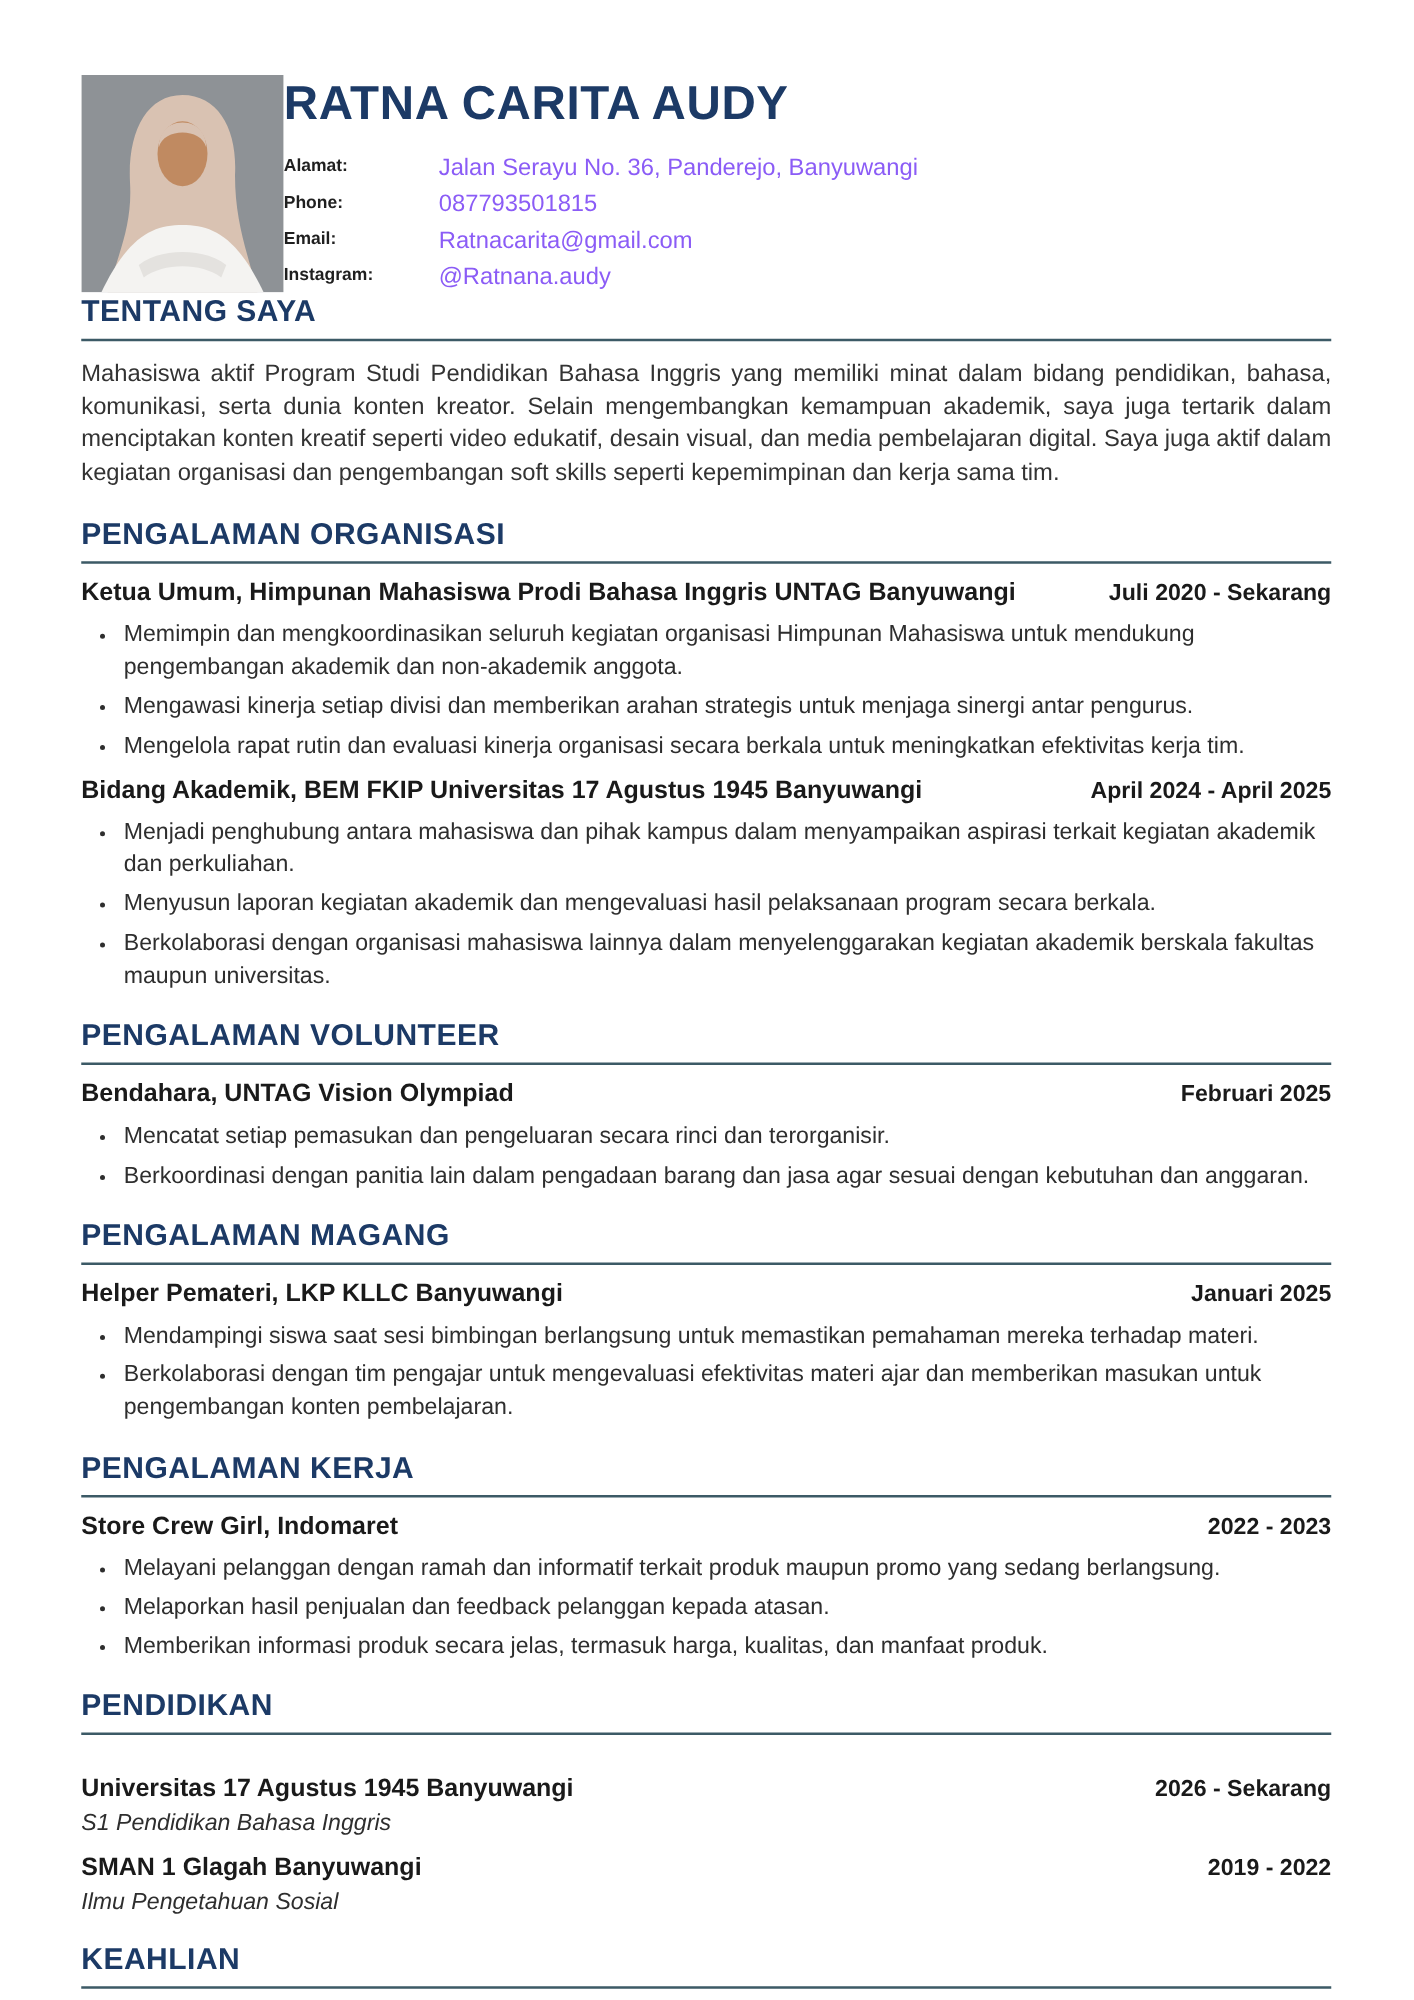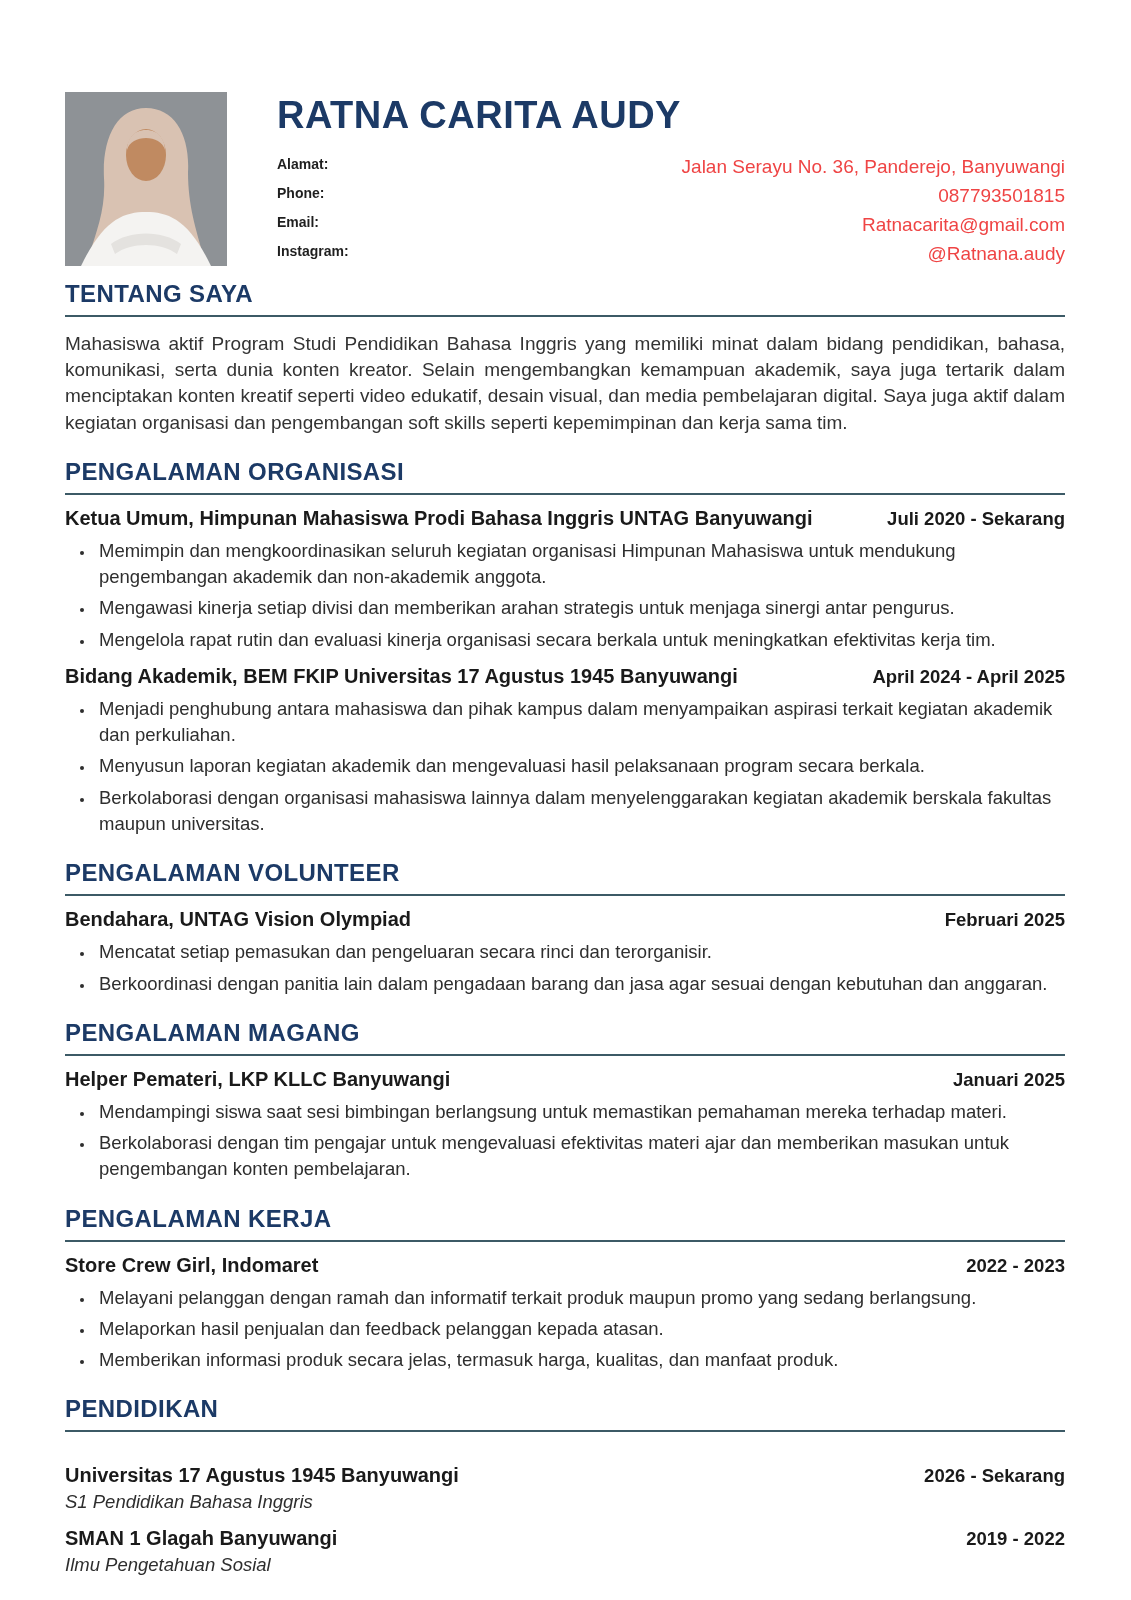--- a/index.html
+++ b/index.html
@@ -6,35 +6,35 @@
   html, body { background: #ffffff; }
   body {
     width: 1131px;
     height: 1600px;
     font-family: "Liberation Sans", sans-serif;
     color: #2e2e2e;
     padding: 60px 66px 0 65px;
     overflow: hidden;
   }
   
-  .header { display: flex; gap: 50px; align-items: flex-start; margin-top: 32px; }
+  .header { display: flex; align-items: flex-start; }
   .photo-frame { width: 162px; height: 174px; flex: 0 0 auto; overflow: hidden; }
   .photo-frame svg { display: block; }
   .header-right { flex: 1; padding-top: 4px; }
   .name {
     font-size: 38px;
     font-weight: 800;
     letter-spacing: 0.5px;
     color: #1c3a66;
     line-height: 1.05;
     margin-bottom: 20px;
   }
   .contact-grid { display: grid; grid-template-columns: 124px 1fr; row-gap: 7px; }
   .contact-label { font-size: 14px; font-weight: 700; color: #1f1f1f; }
-  .contact-value { font-size: 19px; color: #ef4444; text-align: right; }
+  .contact-value { font-size: 19px; color: #8b5cf6; }
   
   .section { margin-top: 22px; }
   .section-title {
     font-size: 24px;
     font-weight: 800;
     letter-spacing: 0.4px;
     color: #1c3a66;
   }
   .rule { height: 2px; background: #3c5a66; margin-top: 7px; }
   .about-text {
@@ -85,21 +85,21 @@
         <div class="contact-label">Phone:</div>
         <div class="contact-value">087793501815</div>
         <div class="contact-label">Email:</div>
         <div class="contact-value">Ratnacarita@gmail.com</div>
         <div class="contact-label">Instagram:</div>
         <div class="contact-value">@Ratnana.audy</div>
       </div>
     </div>
   </div>
 
-  <div class="section" style="margin-top:14px">
+  <div class="section" style="margin-top:2px">
     <div class="section-title">TENTANG SAYA</div>
     <div class="rule"></div>
     <p class="about-text">Mahasiswa aktif Program Studi Pendidikan Bahasa Inggris yang memiliki minat dalam bidang pendidikan, bahasa, komunikasi, serta dunia konten kreator. Selain mengembangkan kemampuan akademik, saya juga tertarik dalam menciptakan konten kreatif seperti video edukatif, desain visual, dan media pembelajaran digital. Saya juga aktif dalam kegiatan organisasi dan pengembangan soft skills seperti kepemimpinan dan kerja sama tim.</p>
   </div>
 
   <div class="section">
     <div class="section-title">PENGALAMAN ORGANISASI</div>
     <div class="rule"></div>
 
     <div class="entry">

